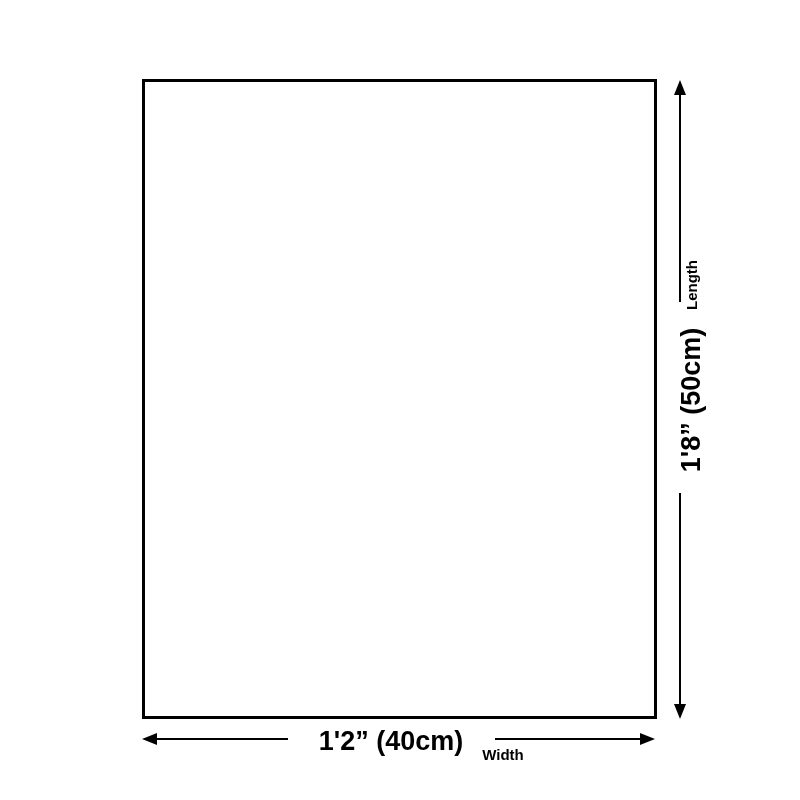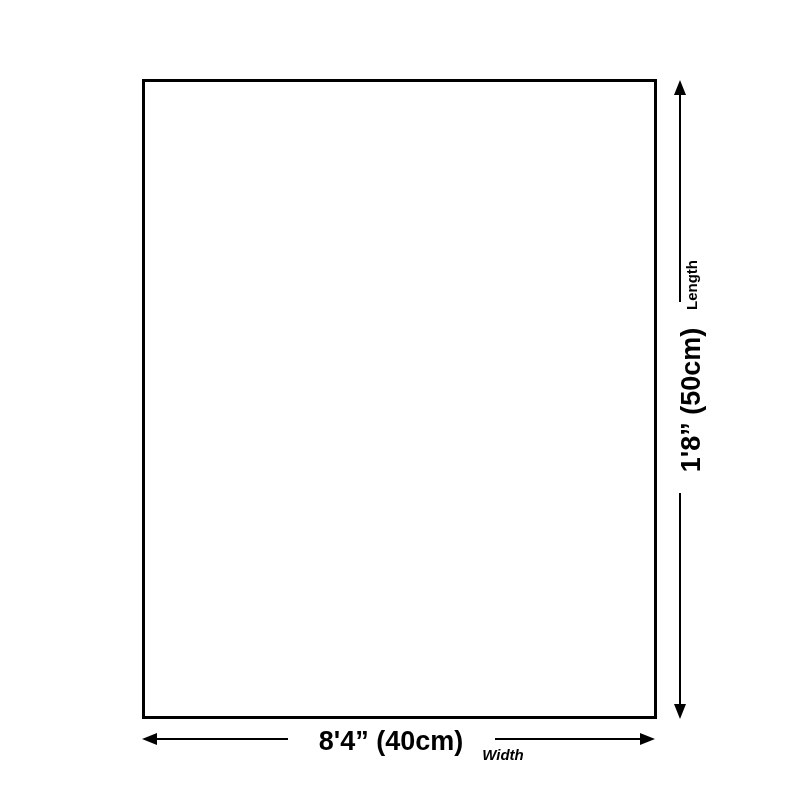--- a/index.html
+++ b/index.html
@@ -96,21 +96,21 @@
   .length-value{
     left:611px; top:385px;
     width:160px; height:30px;
   }
   .width-value{
     left:281px; top:726px;
     width:220px; height:30px;
   }
   .width-label{
     left:463px; top:745px;
-    width:80px; height:20px;font-style:italic;
+    width:80px; height:20px;
   }
 </style>
 </head>
 <body>
 
 <div class="stage">
 
   <div class="product-rect"></div>
 
   <div>
@@ -118,19 +118,19 @@
     <div class="vline vline-top"></div>
     <div class="label small vtext length-label">Length</div>
     <div class="label big vtext length-value">1'8” (50cm)</div>
     <div class="vline vline-bottom"></div>
     <div class="ah ah-down"></div>
   </div>
 
   <div>
     <div class="ah ah-left"></div>
     <div class="hline hline-left"></div>
-    <div class="label big width-value">8'4” (40cm)</div>
+    <div class="label big width-value">1'2” (40cm)</div>
     <div class="label small width-label">Width</div>
     <div class="hline hline-right"></div>
     <div class="ah ah-right"></div>
   </div>
 
 </div>
 
 </body></html>

